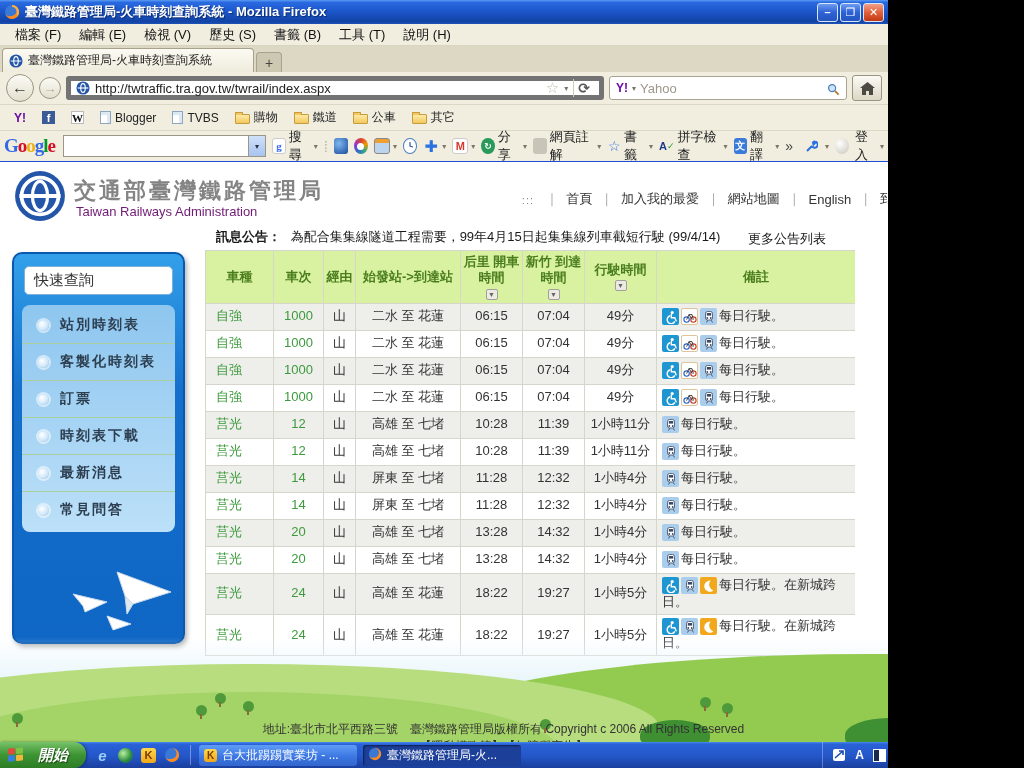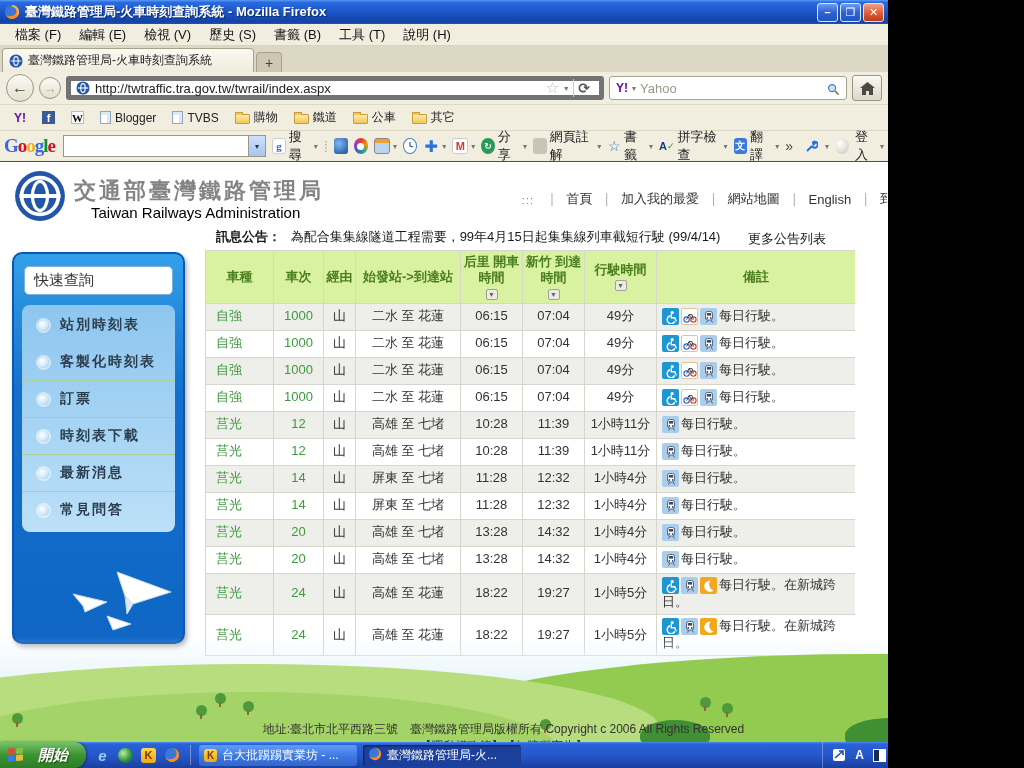--- a/index.html
+++ b/index.html
@@ -48,21 +48,21 @@
 .ginput input{flex:1;border:none;outline:none;font-size:13px;padding:0 4px;background:transparent;}
 .gdrop{width:17px;background:linear-gradient(180deg,#cfe0fa,#a8c4f0);border-left:1px solid #9a9688;display:flex;align-items:center;justify-content:center;font-size:8px;color:#234;}
 .gsep{color:#b8b4a2;font-size:15px;}
 .gtool{display:flex;align-items:center;gap:3px;}
 .sq{width:16px;height:16px;display:inline-flex;align-items:center;justify-content:center;border-radius:3px;font-size:11px;font-weight:bold;}
 .overflow{font-size:14px;color:#444;}
 
 
 .viewport{position:absolute;top:162px;left:0;width:1024px;height:580px;background:#fff;overflow:hidden;}
 .brandzh{position:absolute;left:74px;top:14px;font-size:22px;font-weight:bold;color:#848484;letter-spacing:3px;}
-.branden{position:absolute;left:76px;top:42px;font-size:15px;color:#000000;margin-left:15px;}
+.branden{position:absolute;left:76px;top:42px;font-size:13px;color:#701a75;}
 .tralogo{position:absolute;left:14px;top:8px;width:52px;height:52px;}
 .skipnav{position:absolute;right:490px;top:32px;color:#888;font-size:11px;letter-spacing:1px;}
 .pagenav{position:absolute;right:28px;top:28px;font-size:13px;color:#333;display:flex;align-items:center;gap:8px;white-space:nowrap;}
 .pagenav .sep{color:#999;}
 .announce{position:absolute;left:216px;top:66px;width:560px;font-size:13px;color:#1a1a1a;}
 .announce b{margin-right:6px;}
 .morelink{position:absolute;left:748px;top:68px;font-size:13px;color:#1a1a1a;}
 .skip2{position:absolute;left:146px;top:92px;color:#888;font-size:11px;}
 
 

